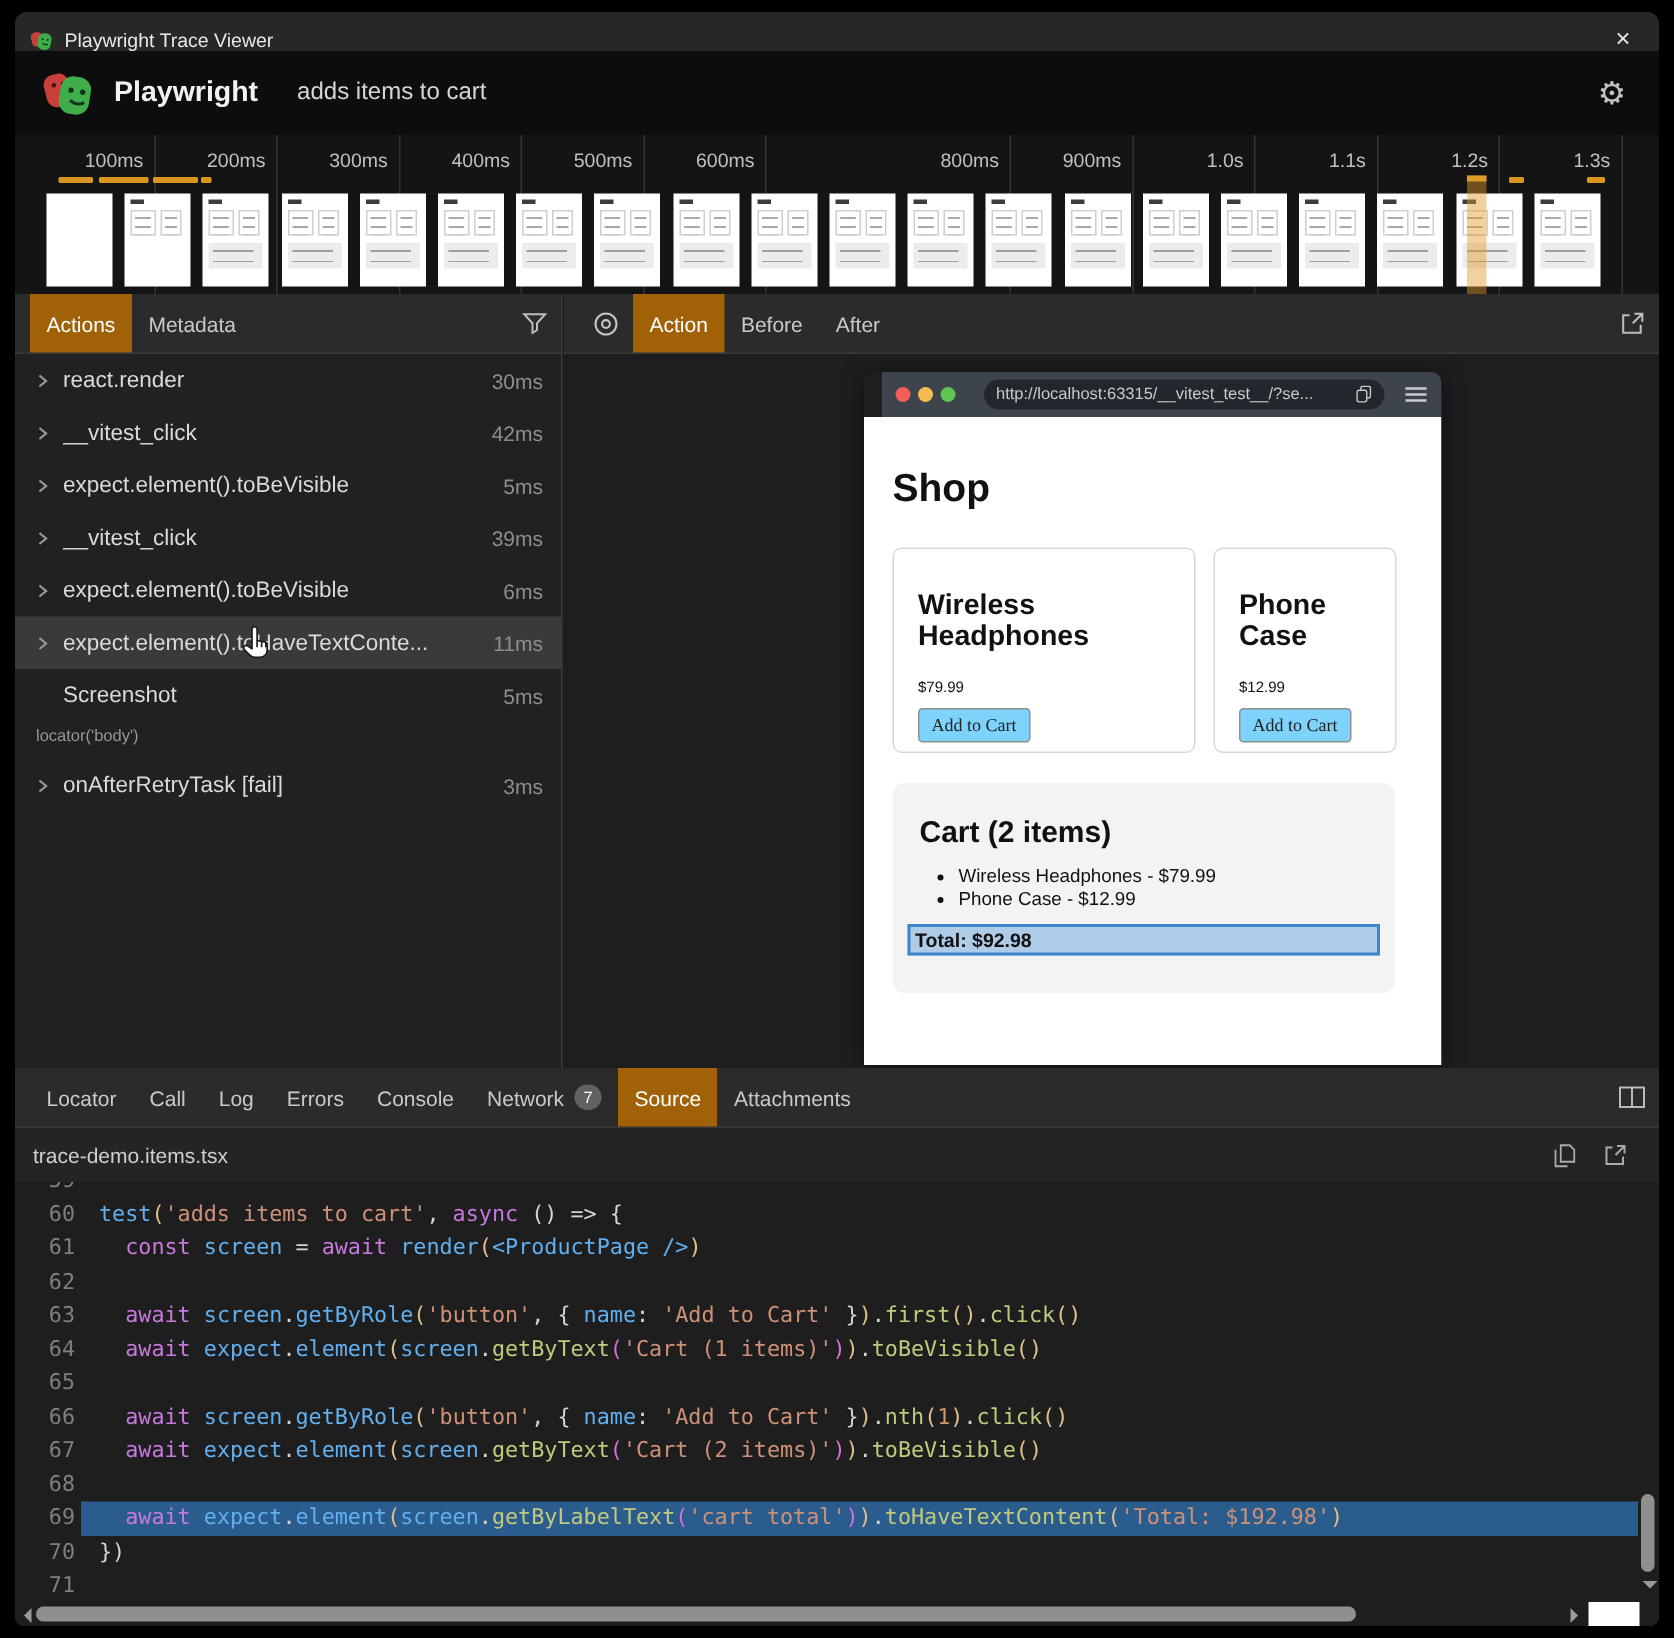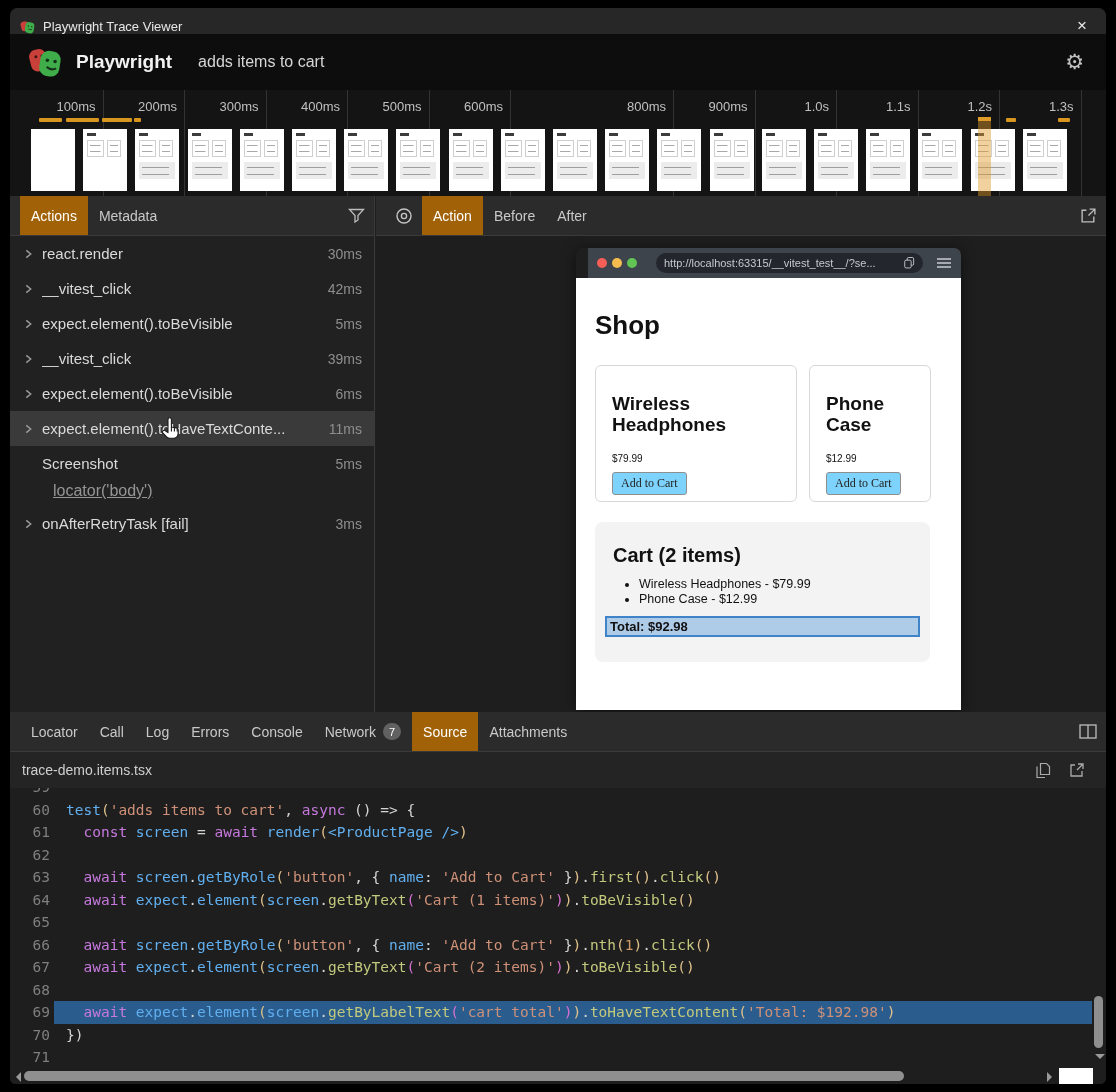--- a/index.html
+++ b/index.html
@@ -42,21 +42,21 @@
   .badge{background:#616161;color:#fff;font-size:11px;border-radius:9px;min-width:12px;height:17px;
     display:inline-flex;align-items:center;justify-content:center;margin-left:7px;padding:0 3px;}
   .bar-icon{display:flex;align-items:center;padding:0 9px;cursor:pointer;}
   .push{margin-left:auto;}
   
   .alist{position:absolute;left:0;top:40px;right:0;bottom:0;overflow:hidden;}
   .arow{height:35px;display:flex;align-items:center;padding:0 12px 0 14px;gap:7px;cursor:pointer;box-sizing:border-box;}
   .arow.sel{background:#3a3a3a;}
   .aname{flex:1;font-size:15px;color:#dadada;white-space:nowrap;overflow:hidden;text-overflow:ellipsis;}
   .adur{font-size:14px;color:#8e8e8e;}
-  .asub{height:25px;line-height:20px;padding-left:43px;font-size:16px;color:#969696;text-decoration:underline;}
+  .asub{height:25px;line-height:20px;padding-left:14px;font-size:11px;color:#969696;}
   .chev{width:11px;display:flex;}
   
   .browser{position:absolute;left:200px;top:52px;width:373px;height:462px;border-radius:7px 7px 0 0;
     overflow:hidden;box-shadow:0 2px 14px rgba(0,0,0,.5);padding-left:12px;}
   .chrome{height:30px;background:#3d444c;display:flex;align-items:center;padding:0 9px;gap:5px;box-sizing:border-box;}
   .light{width:10px;height:10px;border-radius:50%;}
   .url-pill{flex:1;height:20px;background:#23272d;border-radius:10px;margin:0 8px 0 14px;display:flex;
     align-items:center;padding:0 8px;gap:6px;box-sizing:border-box;cursor:text;}
   .url-text{color:#c6c9cd;font-size:11px;white-space:nowrap;overflow:hidden;flex:1;}
   .bpage{position:absolute;top:30px;left:0;right:0;bottom:0;background:#fff;color:#111;padding:10px 19px;box-sizing:border-box;}

